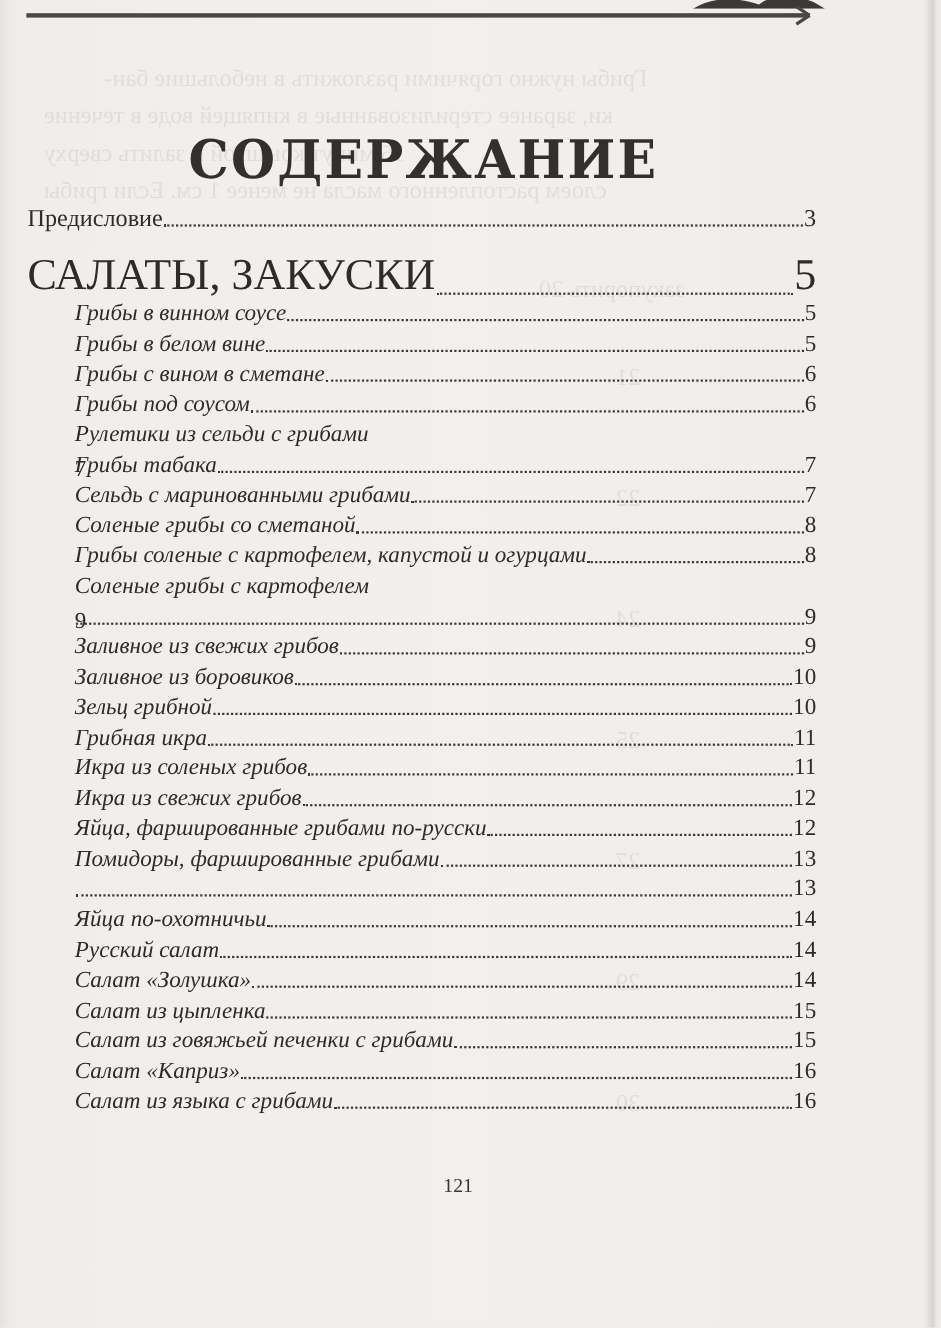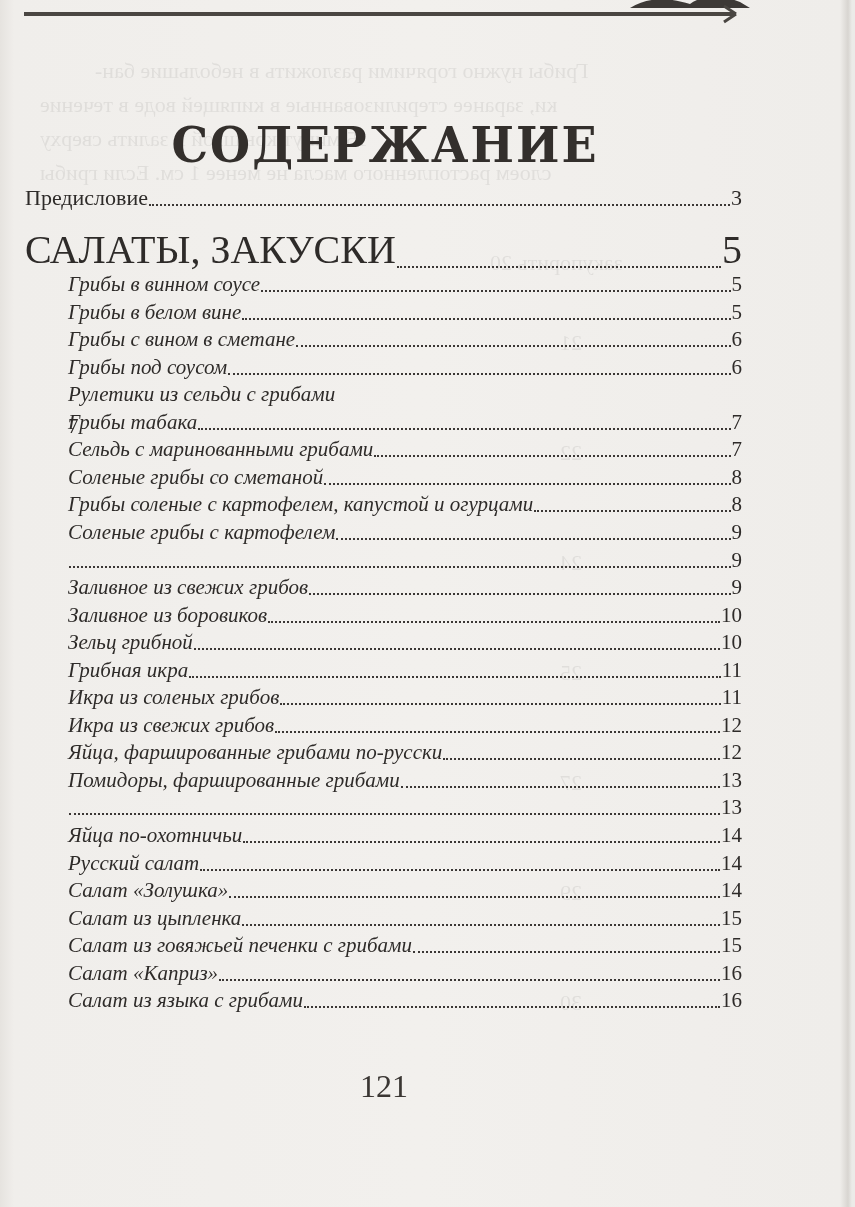--- a/index.html
+++ b/index.html
@@ -47,22 +47,22 @@
     border-bottom: 2px dotted #3b3735; height: 0; align-self: flex-end; margin-bottom: 5px;
   }
   .row .num { flex: 0 0 auto; text-align: right; }
   .row.top { left: 25px; width: 717px; font-size: 22px; }
   .row.section { left: 25px; width: 717px; font-size: 40px; }
   .row.item {
     left: 68px; width: 674px; font-size: 21px; font-style: italic;
   }
   .row.item .num { font-style: normal; font-size: 21px; }
   .page-number {
-    position: absolute; left: 360px; top: 1068px; width: 70px; text-align: left;
-    font-size: 32px; color: #3a3633;
+    position: absolute; left: 360px; top: 1068px; width: 70px; text-align: right;
+    font-size: 18px; color: #3a3633;
   }
 </style>
 </head>
 <body>
 
 <div class="page">
 
   <div class="bleed">
     <span style="left:95px;top:58px;">Грибы нужно горячими разложить в небольшие бан-</span>
     <span style="left:40px;top:92px;">ки, заранее стерилизованные в кипящей воде в течение</span>
@@ -140,21 +140,21 @@
         <div class="row item" style="top: 464.85px;">
           <span class="label">Соленые грибы со сметаной</span>
           <span class="leader"></span>
           <span class="num">8</span>
         </div>
         <div class="row item" style="top: 492.4px;">
           <span class="label">Грибы соленые с картофелем, капустой и огурцами</span>
           <span class="leader"></span>
           <span class="num">8</span>
         </div>
-        <div class="row item" style="top: 519.95px;">
+        <div class="row item" style="top: 519.95px; flex-direction: column;">
           <span class="label">Соленые грибы с картофелем</span>
           <span class="leader"></span>
           <span class="num">9</span>
         </div>
         <div class="row item" style="top: 547.5px;">
           <span class="leader"></span>
           <span class="num">9</span>
         </div>
         <div class="row item" style="top: 575.05px;">
           <span class="label">Заливное из свежих грибов</span>

